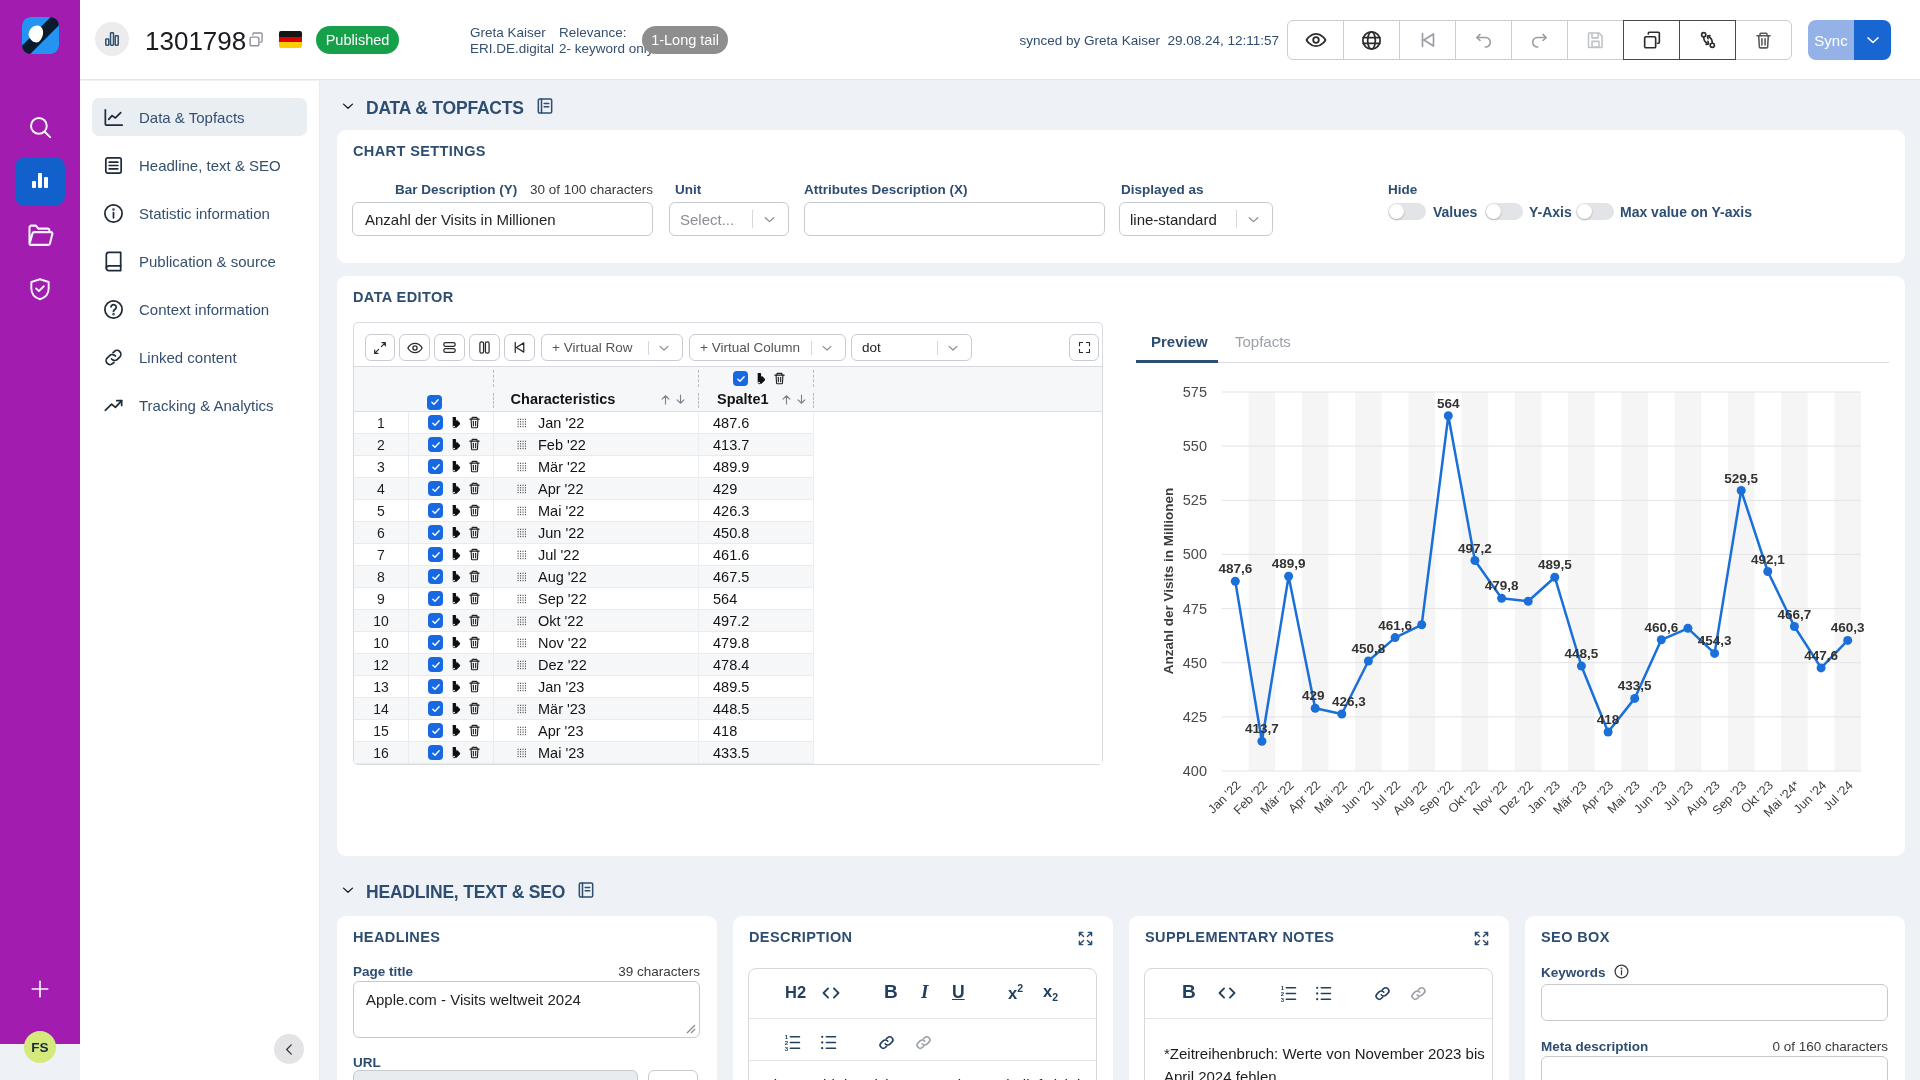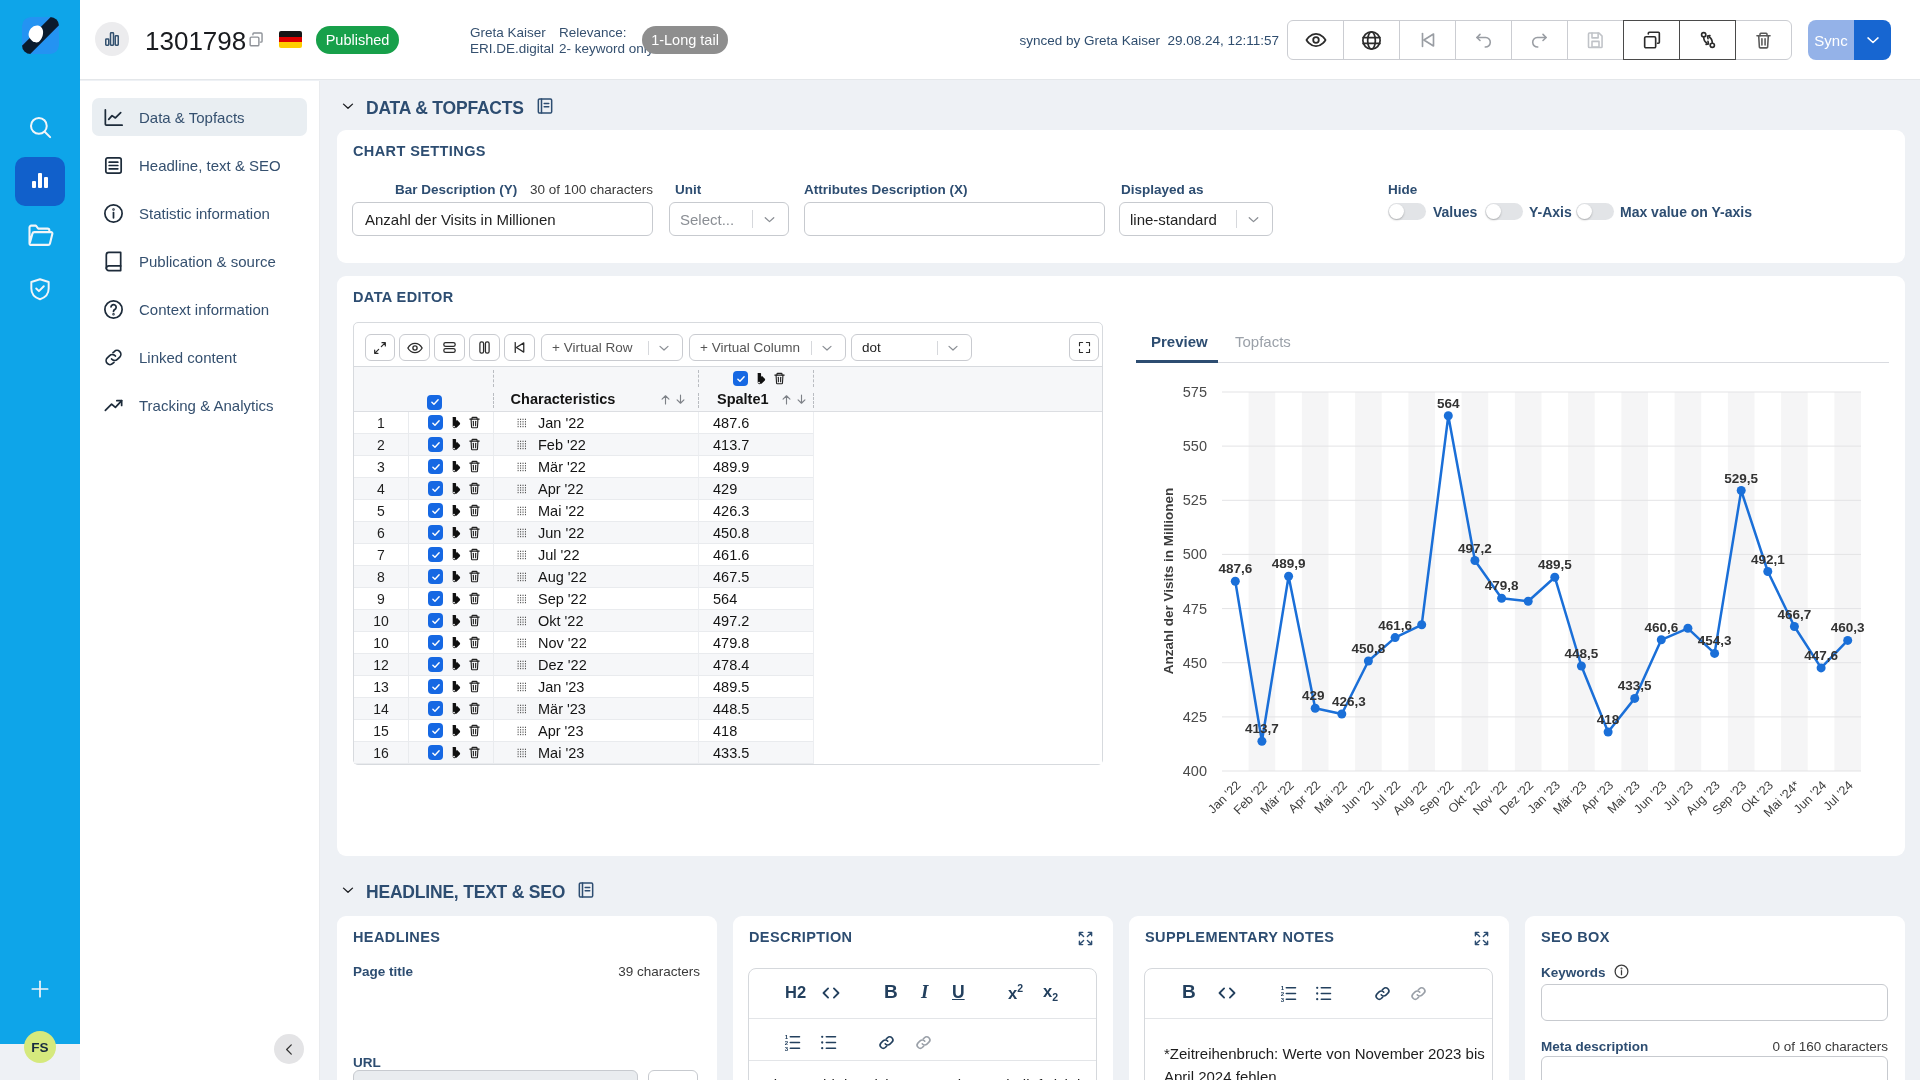--- a/index.html
+++ b/index.html
@@ -1,19 +1,19 @@
 <!DOCTYPE html>
 <html><head><meta charset="utf-8">
 <style>
 * { margin:0; padding:0; box-sizing:border-box; }
 html,body { width:1920px; height:1080px; overflow:hidden; }
 body { font-family:"Liberation Sans",sans-serif; background:#eef1f5; position:relative; color:#2d4d71; }
 
 
-#rail { position:absolute; left:0; top:0; width:80px; height:1044px; background:#0ea5e9; color:#f2f5f8; }
+#rail { position:absolute; left:0; top:0; width:80px; height:1044px; background:#a21caf; color:#f2f5f8; }
 #rail .ico { position:absolute; left:50%; transform:translate(-50%,-50%); }
 #logo { position:absolute; left:21px; top:16px; width:39px; height:39px; }
 #railbtn { position:absolute; left:15px; top:157px; width:50px; height:49px; background:#1160cb; border-radius:10px; }
 #avatar { position:absolute; left:24px; top:1031px; width:32px; height:32px; border-radius:50%; background:#d5e97d; color:#16293f; font-size:13.5px; font-weight:700; display:flex; align-items:center; justify-content:center; }
 
 
 #topbar { position:absolute; left:80px; top:0; width:1840px; height:80px; background:#fff; border-bottom:1px solid #e4e7ea; }
 #statcirc { position:absolute; left:95px; top:22px; width:34px; height:34px; border-radius:50%; background:#ececee; color:#33516f; display:flex; align-items:center; justify-content:center; }
 #statid { position:absolute; left:145px; top:26px; font-size:26px; color:#191b1f; letter-spacing:0px; }
 #cpy { position:absolute; left:247px; top:30px; color:#8f9399; }
@@ -1378,20 +1378,25 @@
         <rect x="4" y="3.5" width="16" height="17" rx="1.5"></rect>
         <line x1="7.8" y1="3.5" x2="7.8" y2="20.5"></line>
         <line x1="11" y1="9" x2="16.5" y2="9"></line>
         <line x1="11" y1="13" x2="16.5" y2="13"></line>
       </svg></span></div>
 
 <div class="card" style="left:337px; top:916px; width:380px; height:300px;">
   <div class="chead">HEADLINES</div>
   <div class="flabel" style="left:16px; top:48px;">Page title</div>
   <div class="fcount" style="left:230px; top:48px; width:133px; text-align:right;">39 characters</div>
+  <div class="inp" style="left:16px; top:65px; width:347px; height:57px; align-items:flex-start; padding-top:9px;">Apple.com - Visits weltweit 2024
+    <svg style="position:absolute; right:3px; bottom:3px;" width="10" height="10" viewBox="0 0 10 10">
+        <path d="M9 1L1 9M9 5L5 9" stroke="#888" stroke-width="1.2"></path>
+      </svg>
+  </div>
   <div class="flabel" style="left:16px; top:139px;">URL</div>
   <div style="position:absolute; left:16px; top:154px; width:285px; height:40px; background:#e9ecef; border:1px solid #c7cacf; border-radius:6px;"></div>
   <div style="position:absolute; left:311px; top:154px; width:50px; height:40px; background:#fff; border:1px solid #c7cacf; border-radius:6px;"></div>
 </div>
 
 <div class="card" style="left:733px; top:916px; width:380px; height:300px;">
   <div class="chead">DESCRIPTION</div>
   <div class="exp" style="left:343px; top:13px;"><svg class="" style="" width="19" height="19" viewBox="0 0 24 24" fill="none" stroke="currentColor" stroke-width="1.8" stroke-linecap="round" stroke-linejoin="round">
         <path d="M9.6 9.6L4.3 4.3M4.3 4.3h4.2M4.3 4.3v4.2"></path>
         <path d="M14.4 9.6l5.3-5.3M19.7 4.3h-4.2M19.7 4.3v4.2"></path>

